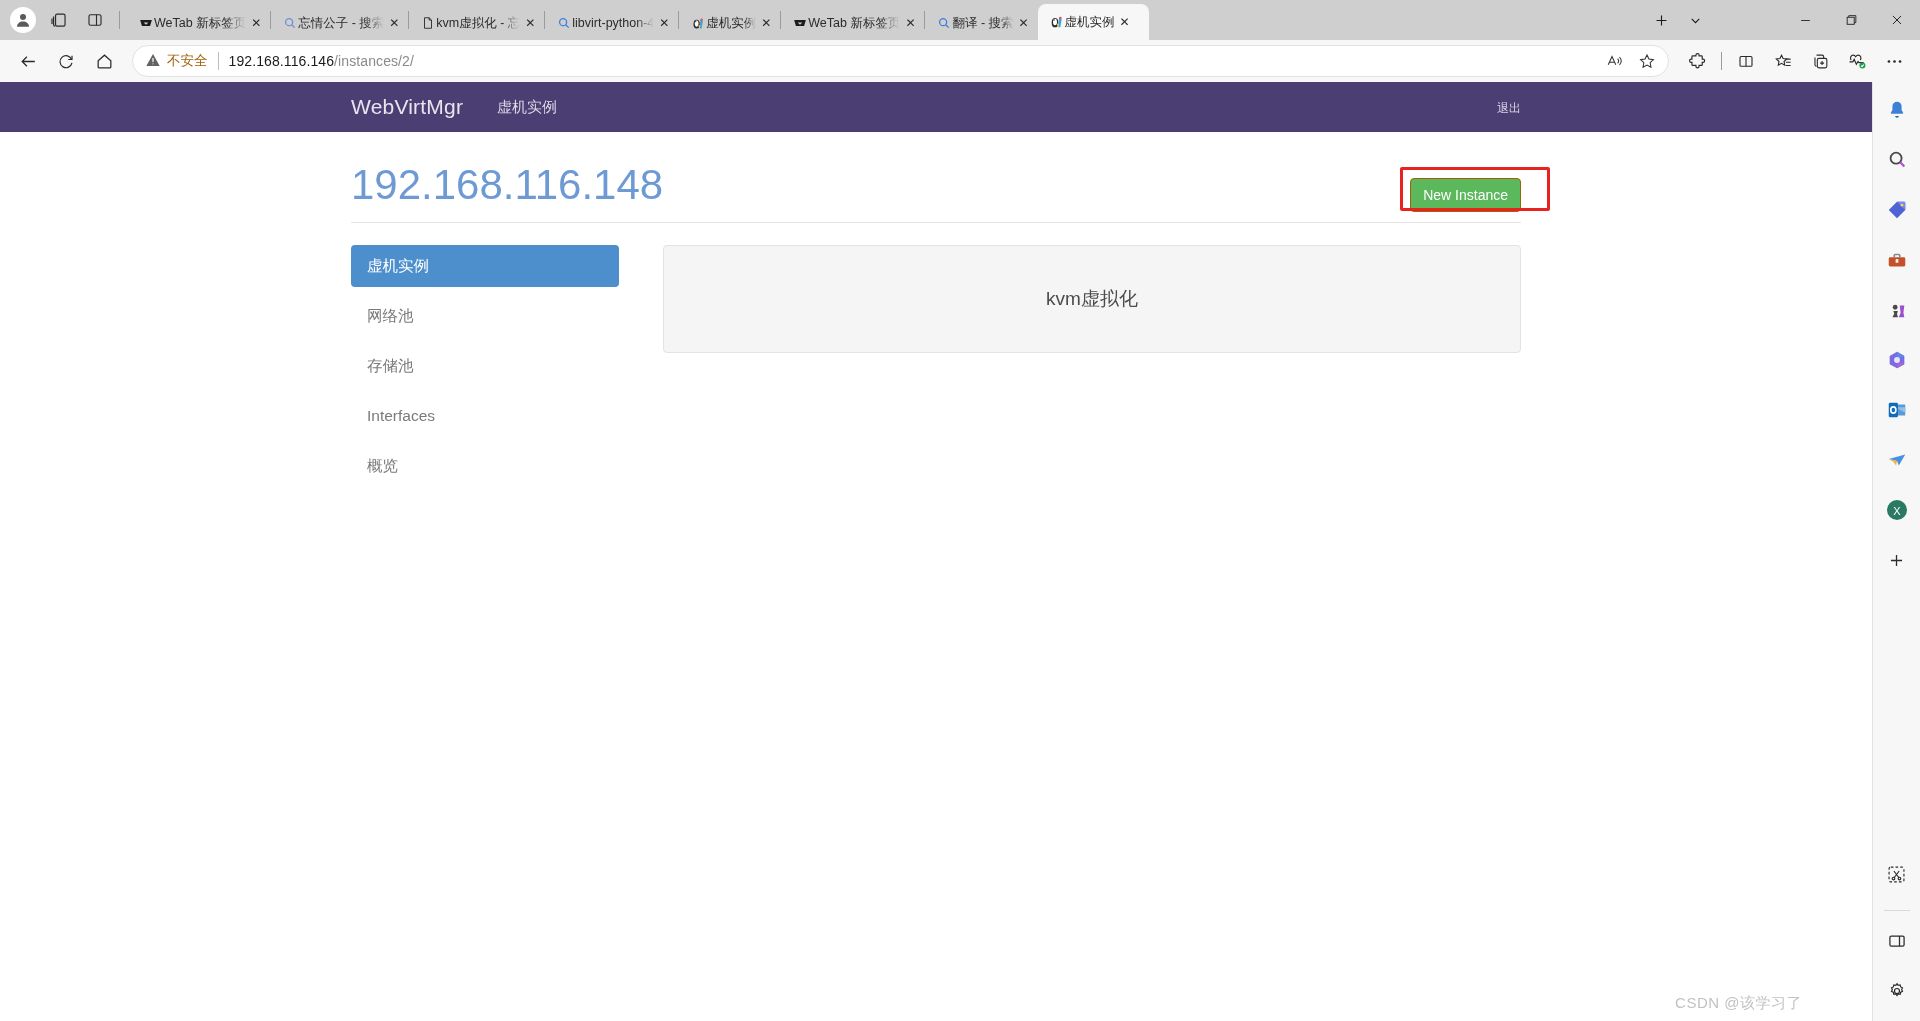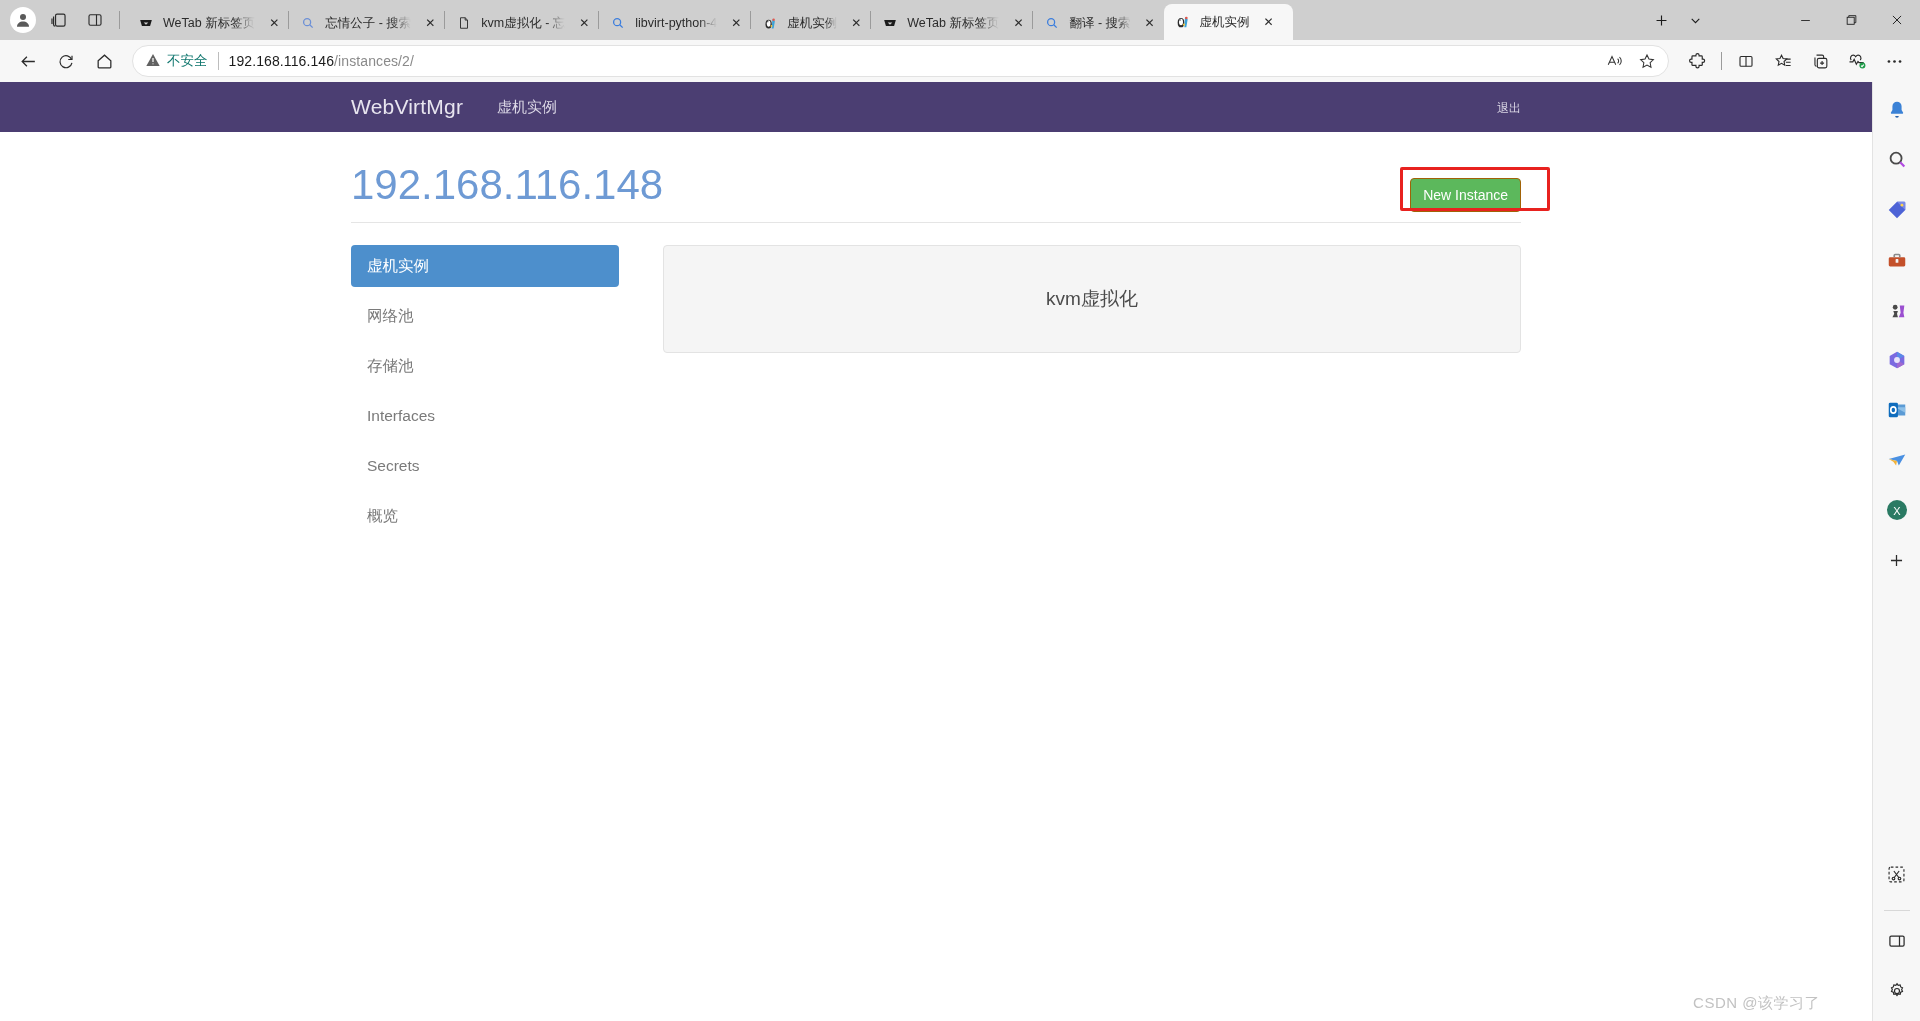--- a/index.html
+++ b/index.html
@@ -42,21 +42,21 @@
   .vsep {
     width: 1px; height: 18px; background: #9b9b9b;
     margin: 0 5px; align-self: center;
     display: inline-block;
   }
 
   .tabs { display: flex; align-items: flex-end; height: 40px; flex: 1; min-width: 0; }
   .tab {
     height: 34px;
     display: flex; align-items: center;
-    gap: 9px;
+    gap: 0;
     padding: 0 4px 0 11px;
     position: relative;
     min-width: 0;
     color: #2b2b2b;
     font-size: 12.5px;
     white-space: nowrap;
   }
   .tab .tab-title {
     overflow: hidden;
     max-width: 104px;
@@ -111,21 +111,21 @@
     background: #ffffff;
     border-radius: 16px;
     display: flex; align-items: center;
     padding: 0 6px 0 12px;
     margin: 0 8px;
     font-size: 13.5px;
     color: #1b1b1b;
     border: 1px solid #e2e2e2;
     min-width: 0;
   }
-  .security-chip { display: flex; align-items: flex-start; gap: 6px; color: #0f766e; white-space: nowrap; }
+  .security-chip { display: flex; align-items: flex-start; gap: 6px; color: #a16207; white-space: nowrap; }
   .omni-sep { width: 1px; height: 18px; background: #bdbdbd; margin: 0 10px; }
   .url { white-space: nowrap; overflow: hidden; font-size: 14px; letter-spacing: .1px; }
   .url .host { color: #1b1b1b; }
   .url .path { color: #8a8a8a; }
   .omni-right { margin-left: auto; display: flex; align-items: center; gap: 2px; }
   .omni-icon {
     width: 30px; height: 28px; border-radius: 5px;
     display: flex; align-items: center; justify-content: center; color: #333;
   }
   .toolbar-icons { display: flex; align-items: center; gap: 1px; }
@@ -259,21 +259,21 @@
     margin-bottom: 10px;
     display: flex; align-items: center; justify-content: center;
     border-radius: 6px;
     font-size: 19px;
   }
   .edge-spacer { flex: 1; }
   .edge-divider { width: 26px; height: 1px; background: #d8d8d8; margin: 6px 0 10px; }
 
   .watermark {
     position: absolute;
-    right: 52px;
+    right: 70px;
     bottom: 8px;
     font-size: 15px;
     color: #c2c2c2;
     letter-spacing: .5px;
     white-space: nowrap;
   }
   svg { display: block; }
 </style>
 </head>
 <body>
@@ -553,21 +553,20 @@
           <span class="annot-box" style="left:-10px; top:5px; width:150px; height:44px;"></span>
         </div>
       </div>
 
       <div class="content-cols">
         <div class="side-nav">
           <a class="side-item active">虚机实例</a>
           <a class="side-item">网络池</a>
           <a class="side-item">存储池</a>
           <a class="side-item">Interfaces</a>
-          <a class="side-item">Secrets</a>
           <a class="side-item">概览</a>
         </div>
 
         <div class="main-col">
           <div class="panel">
             <span class="panel-text">kvm虚拟化</span>
           </div>
         </div>
       </div>
     </div>

